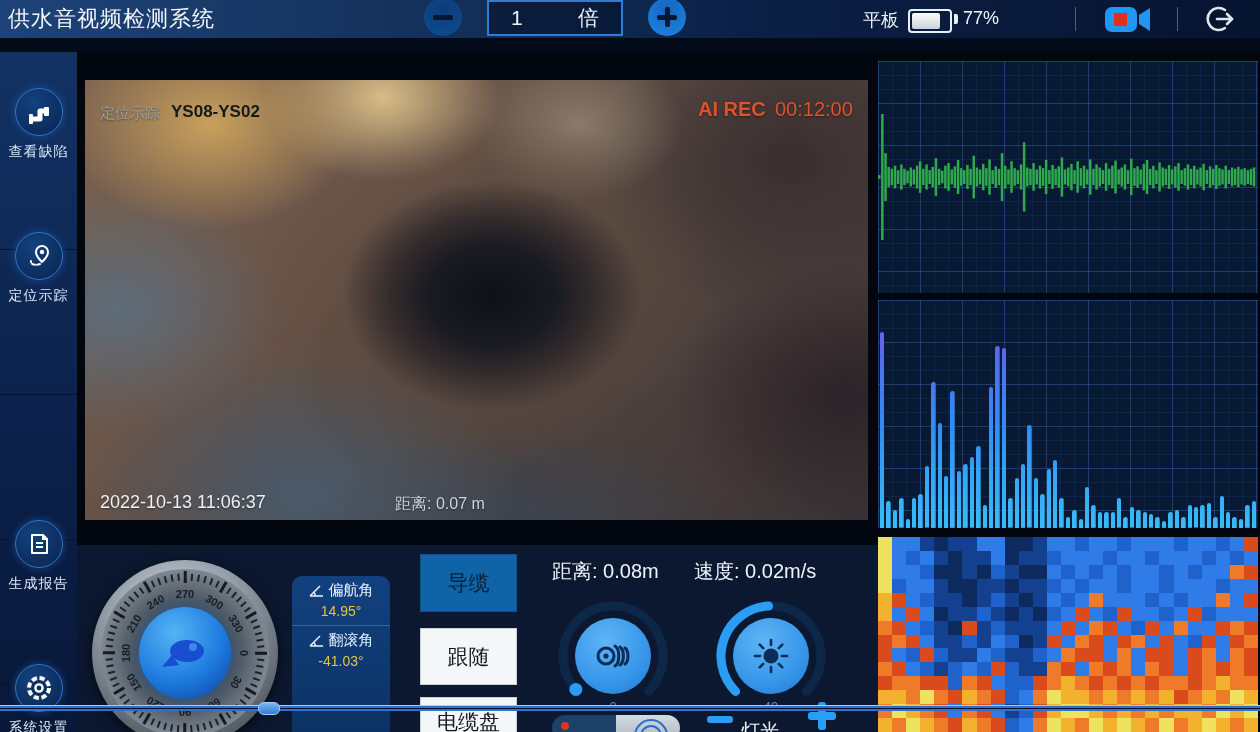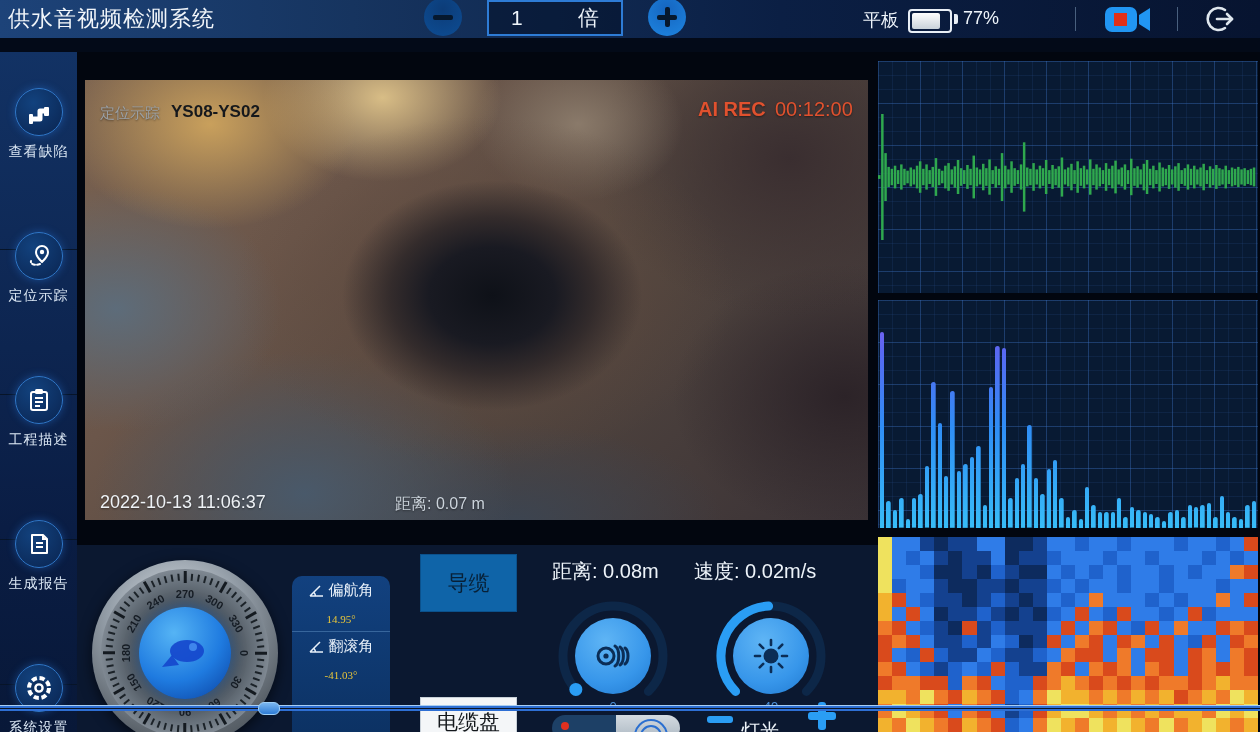--- a/index.html
+++ b/index.html
@@ -89,21 +89,21 @@
     background:radial-gradient(circle at 38% 28%,#55b4f5 0%,#1f7be0 55%,#0a3f9e 100%);
     box-shadow:0 0 14px rgba(30,120,230,.5);
     display:flex;align-items:center;justify-content:center;}
 
   .angles{left:292px;top:576px;width:98px;height:156px;border-radius:10px 10px 0 0;
     background:linear-gradient(#12417f,#0c3264);}
   .angle-row{padding:5px 0 6px 0;text-align:center;}
   .angle-row + .angle-row{border-top:1px solid rgba(130,180,230,.35);}
   .angle-top{display:flex;align-items:center;justify-content:center;gap:5px;
     color:#e9f1fa;font-size:15px;}
-  .angle-val{margin-top:13px;color:#e7c53a;font-size:11px;font-family:Liberation Serif, serif;}
+  .angle-val{margin-top:3px;color:#e7c53a;font-size:14px;}
 
   .ctl-btn{left:420px;width:97px;box-sizing:border-box;text-align:center;
     font-size:21px;cursor:pointer;display:flex;align-items:center;justify-content:center;}
   .ctl-btn.active{background:#0f64a8;color:#082036;border:1px solid #0b518c;}
   .ctl-btn.plain{background:#f4f6f8;color:#14181c;border:1px solid #c8d0d8;}
 
   .readout{color:#eef4fa;font-size:20px;}
 
   .knob{width:114px;height:114px;}
   .knob-center{position:absolute;left:50%;top:50%;width:76px;height:76px;
@@ -215,32 +215,20 @@
       <div class="side-icon">
         <svg width="26" height="26" viewBox="0 0 26 26">
           <path d="M16 3 a6 6 0 0 1 6 6 c0 4.5 -6 10 -6 10 s-6 -5.5 -6 -10 a6 6 0 0 1 6 -6 z" fill="none" stroke="#fff" stroke-width="2"></path>
           <circle cx="16" cy="9" r="2.2" fill="#fff"></circle>
           <path d="M14 21 c-5 2 -10 0 -9 -3" fill="none" stroke="#fff" stroke-width="2" stroke-dasharray="3 2" stroke-linecap="round"></path>
         </svg>
       </div>
       <div class="side-label">定位示踪</div>
     </div>
     <div class="abs side-div" style="top:342px;"></div>
-    <div class="side-item" style="top:324px;">
-      <div class="side-icon">
-        <svg width="26" height="26" viewBox="0 0 26 26">
-          <rect x="5" y="5" width="16" height="18" rx="2" fill="none" stroke="#fff" stroke-width="2"></rect>
-          <rect x="9" y="2" width="8" height="5" rx="1.5" fill="#fff"></rect>
-          <line x1="9" y1="11" x2="17" y2="11" stroke="#fff" stroke-width="2"></line>
-          <line x1="9" y1="15" x2="17" y2="15" stroke="#fff" stroke-width="2"></line>
-          <line x1="9" y1="19" x2="14" y2="19" stroke="#fff" stroke-width="2"></line>
-        </svg>
-      </div>
-      <div class="side-label">工程描述</div>
-    </div>
     <div class="abs side-div" style="top:487px;"></div>
     <div class="side-item" style="top:468px;">
       <div class="side-icon">
         <svg width="26" height="26" viewBox="0 0 26 26">
           <path d="M6 4 h11 l4 4 v14 h-15 z" fill="none" stroke="#fff" stroke-width="2" stroke-linejoin="round"></path>
           <path d="M17 4 v4 h4" fill="none" stroke="#fff" stroke-width="2"></path>
           <line x1="10" y1="12" x2="17" y2="12" stroke="#fff" stroke-width="2"></line>
           <line x1="10" y1="16" x2="17" y2="16" stroke="#fff" stroke-width="2"></line>
         </svg>
       </div>
@@ -385,20 +373,21 @@
         <svg width="15" height="13" viewBox="0 0 15 13">
           <path d="M1 12 H14 M1 12 L11 2 M6.5 12 A6 6 0 0 0 5 8.4" fill="none" stroke="#e9f1fa" stroke-width="1.5"></path>
         </svg>
         <span>翻滚角</span>
       </div>
       <div class="angle-val">-41.03°</div>
     </div>
   </div>
 
   <div class="abs ctl-btn active" style="top:554px;height:58px;">导缆</div>
+  <div class="abs ctl-btn plain" style="top:628px;height:57px;">跟随</div>
   <div class="abs ctl-btn plain" style="top:697px;height:50px;">电缆盘</div>
 
   <div class="abs readout" style="left:552px;top:558px;">距离:  0.08m</div>
   <div class="abs readout" style="left:694px;top:558px;">速度:  0.02m/s</div>
 
   <div class="abs knob" style="left:556px;top:599px;">
     <svg width="114" height="114">
         <path d="M21.6 92.4 A50 50 0 1 1 92.4 92.4" stroke="#0d2748" stroke-width="9" fill="none" stroke-linecap="round"></path>
         <circle cx="19.8427587261303" cy="90.45653031794292" r="6.5" fill="#2a9df4"></circle>
       </svg>

